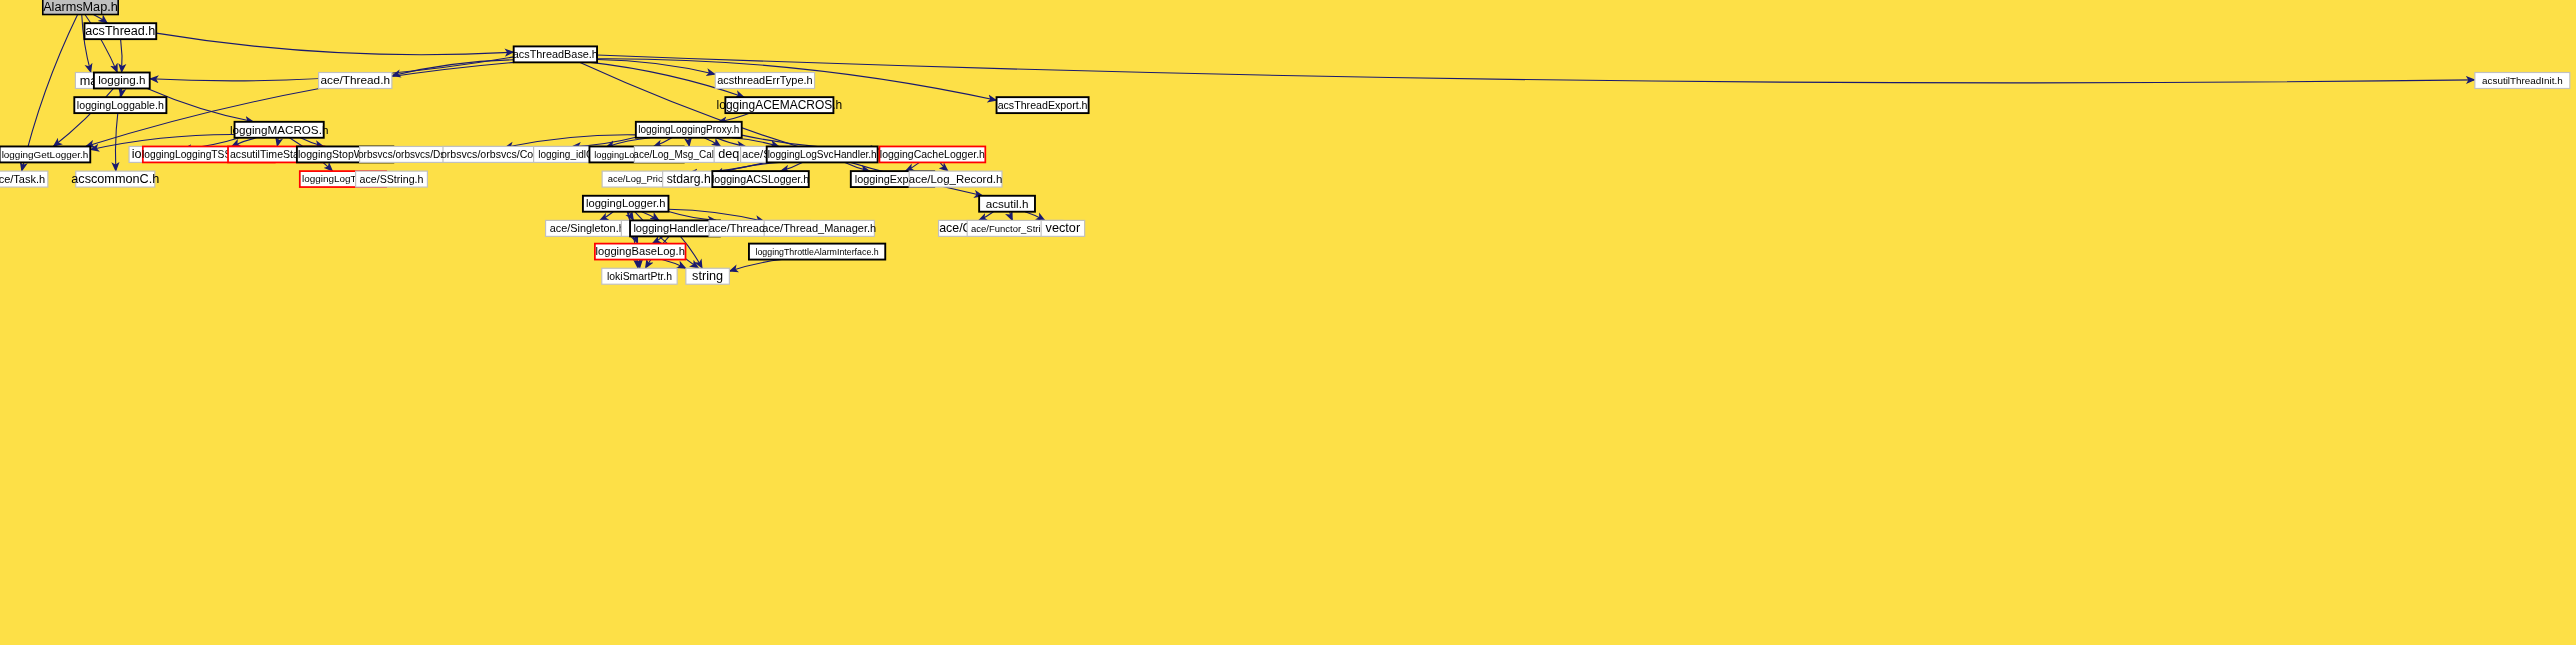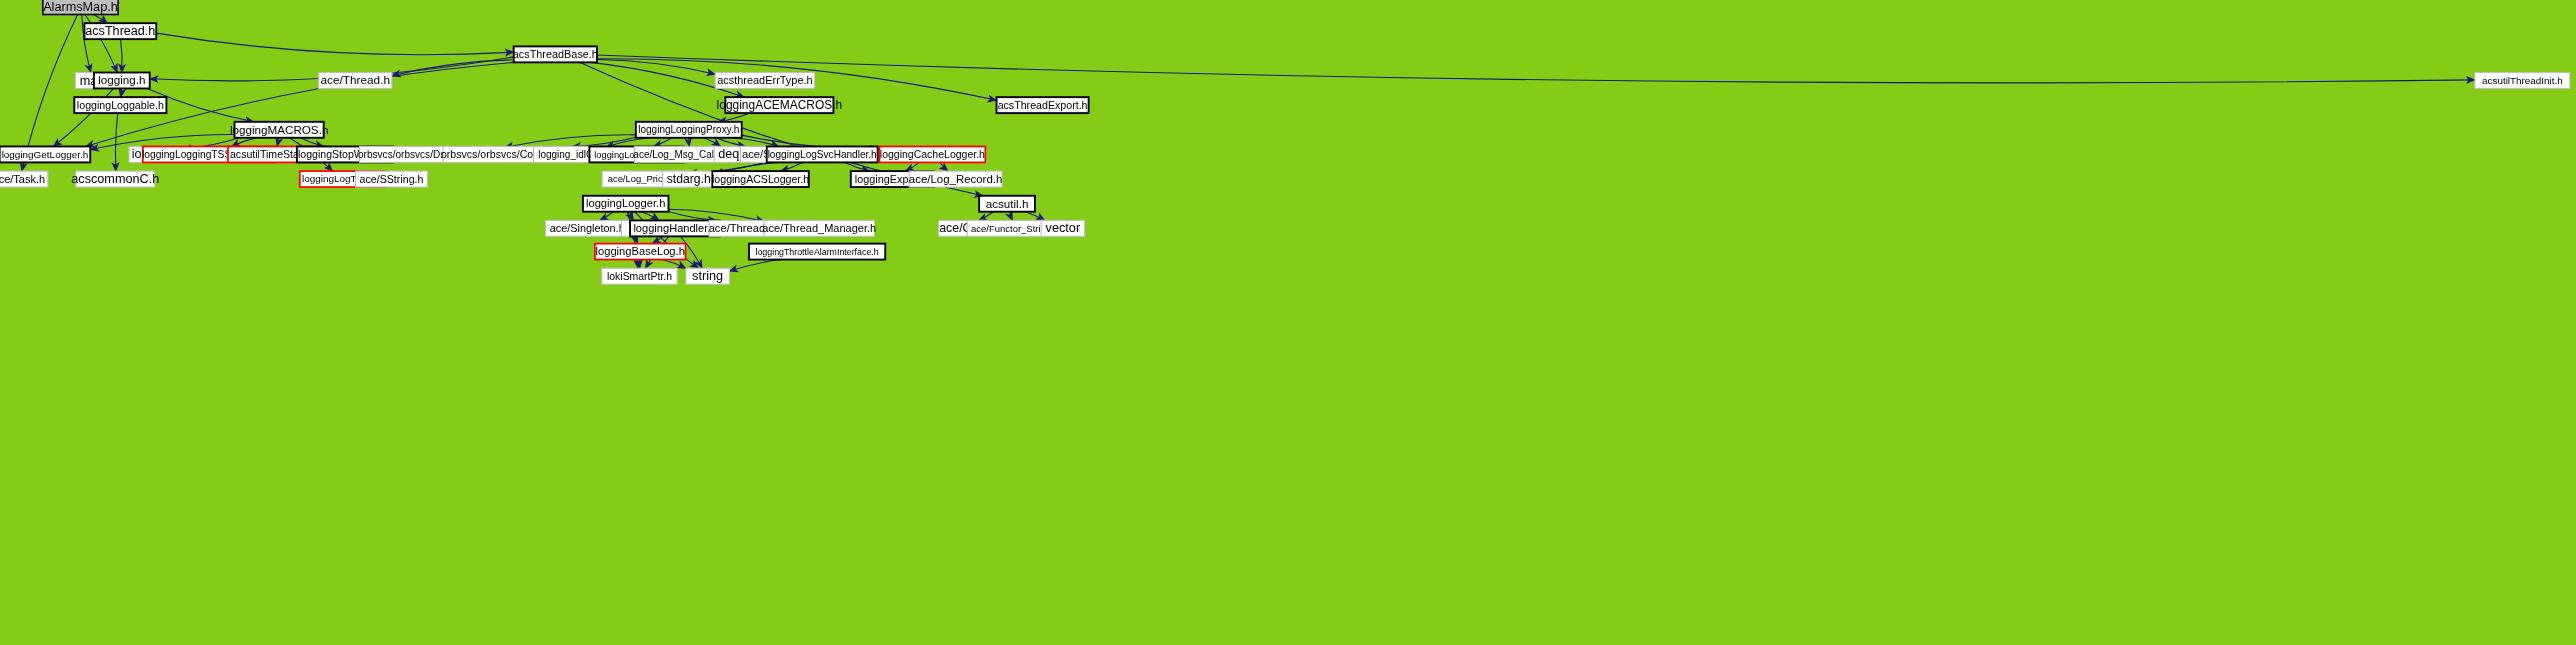--- a/index.html
+++ b/index.html
@@ -1,17 +1,17 @@
 <!DOCTYPE html>
 <html style="font-size:11.6px"><head>
 <meta charset="utf-8">
 <style>
   html,body{margin:0;padding:0;background:#ffffff;}
   body{font-family:"Liberation Sans", sans-serif;}
-  #graph-root{position:relative;width:2576px;height:646px;background:#84cc16;overflow:hidden;}
+  #graph-root{position:relative;width:2576px;height:646px;background:#fde047;overflow:hidden;}
   svg{display:block;}
   .node-rect{fill:#ffffff;}
   .node-rect.plain{stroke:#c0c0c0;stroke-width:1.6;}
   .node-rect.bold{stroke:#000000;stroke-width:2.6;}
   .node-rect.red{stroke:#ff0000;stroke-width:2.4;}
   .node-rect.root{fill:#bfbfbf;stroke:#000000;stroke-width:2.2;}
   .node-label{font-family:"Liberation Sans", sans-serif;font-size:17.5px;fill:#000000;
                text-anchor:middle;dominant-baseline:middle;}
   .edge{fill:none;stroke:#1a1a6e;stroke-width:1.5;}
   .arrow-fill{fill:#1a1a6e;stroke:none;}

